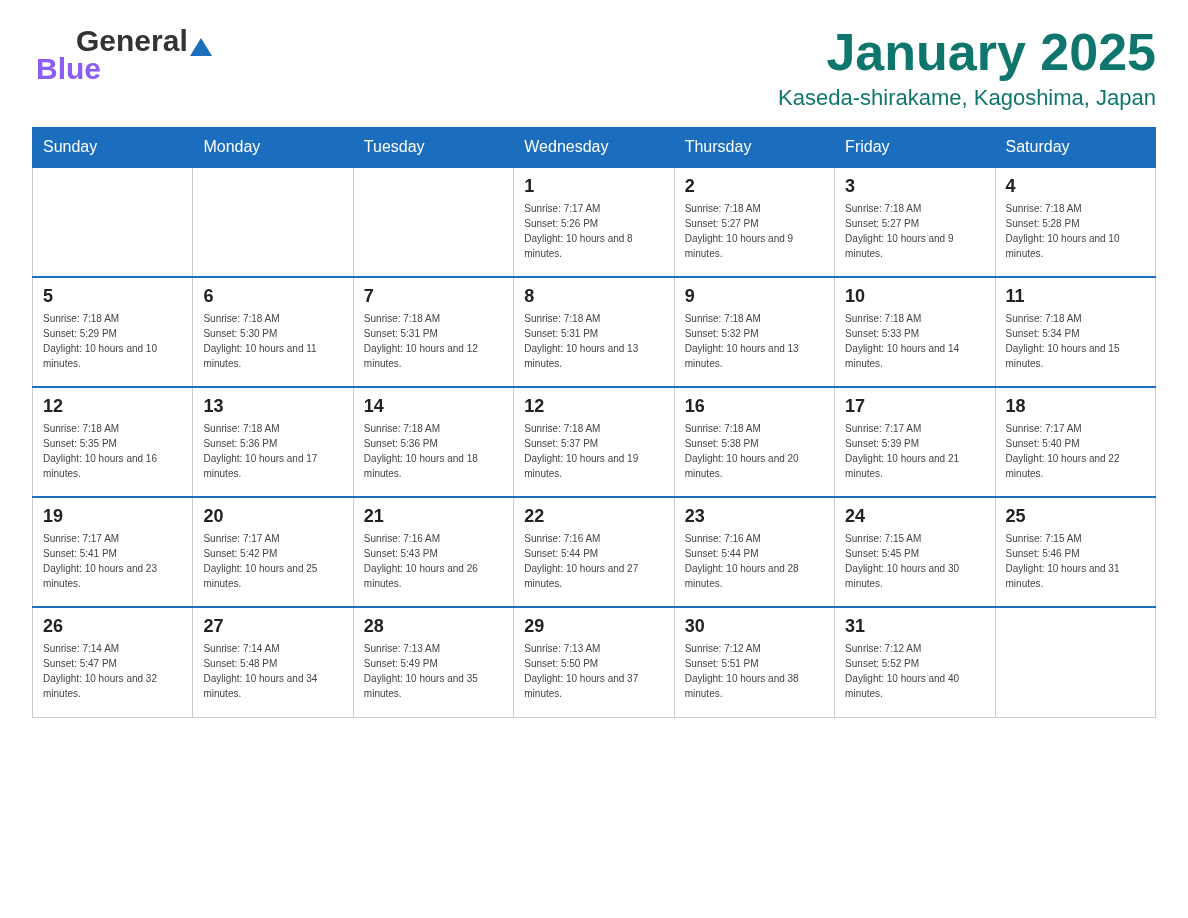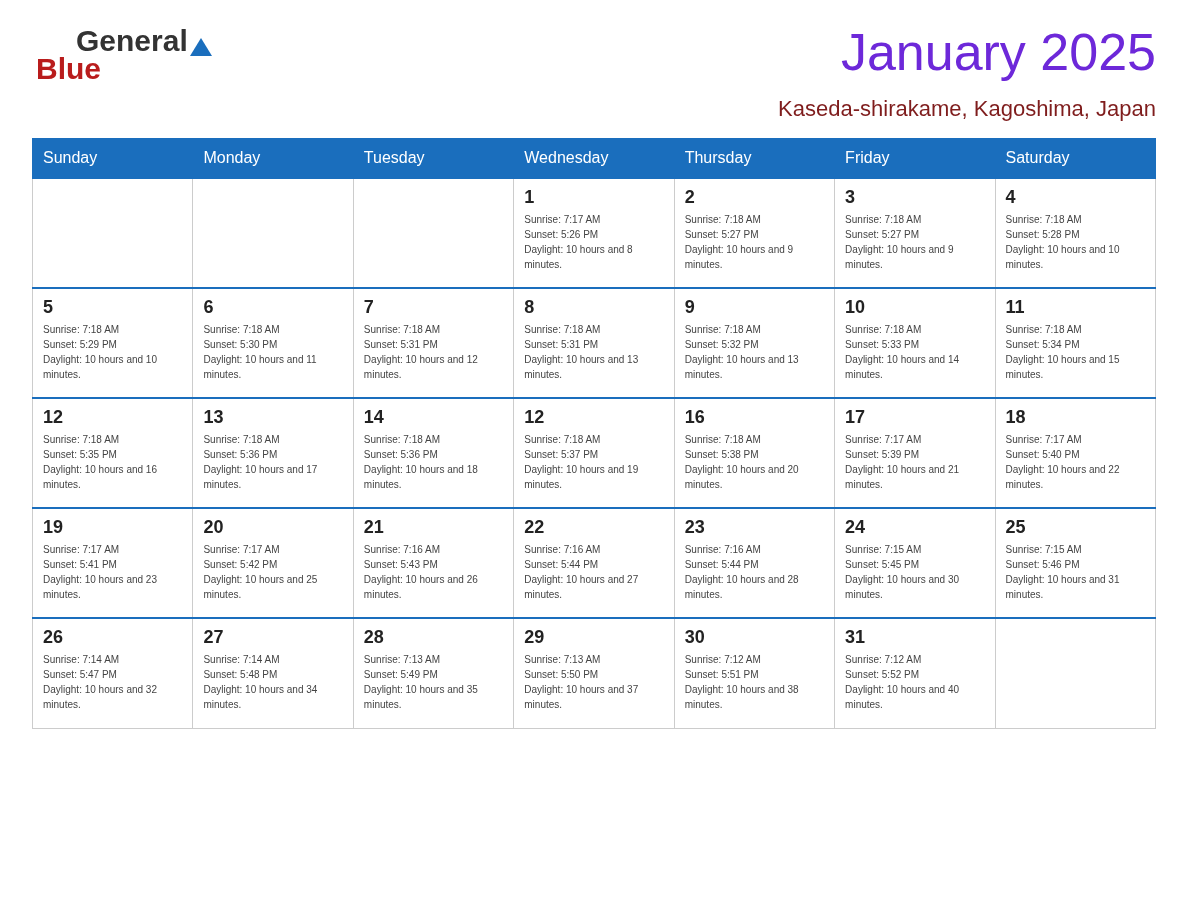--- a/index.html
+++ b/index.html
@@ -14,28 +14,28 @@
       display: flex;
       justify-content: space-between;
       align-items: flex-start;
       margin-bottom: 16px;
     }
     .title-block {
       text-align: right;
     }
     .month-title {
       font-size: 52px;
-      font-weight: normal;
-      color: #6d28d9;
+      font-weight: bold;
+      color: #0f766e;
       line-height: 1.1;
     }
     .location-title {
       font-size: 22px;
-      color: #7f1d1d;
-      margin-top: 15px;
+      color: #0f766e;
+      margin-top: 4px;
     }
     .calendar-table {
       width: 100%;
       border-collapse: collapse;
       table-layout: fixed;
     }
     .calendar-table th {
       background-color: #1a6ebd;
       color: #fff;
       padding: 10px 10px;
@@ -84,21 +84,21 @@
 <body>
 
 <div class="header">
   <div class="logo-container">
     <div class="logo-row">
       <span style="font-size:30px;font-weight:bold;color:#333;">General</span>
       <svg width="22" height="22" viewBox="0 0 22 22" style="margin-left:2px;margin-top:2px;">
         <polygon points="11,2 22,20 0,20" fill="#1a6ebd"></polygon>
       </svg>
     </div>
-    <span style="font-size:30px;font-weight:bold;color:#b91c1c;margin-top:-6px;margin-left:4px;">Blue</span>
+    <span style="font-size:30px;font-weight:bold;color:#8b5cf6;margin-top:-6px;margin-left:4px;">Blue</span>
   </div>
   <div class="title-block">
     <div class="month-title">January 2025</div>
     <div class="location-title">Kaseda-shirakame, Kagoshima, Japan</div>
   </div>
 </div>
 
 <table class="calendar-table">
   <thead>
     <tr>

